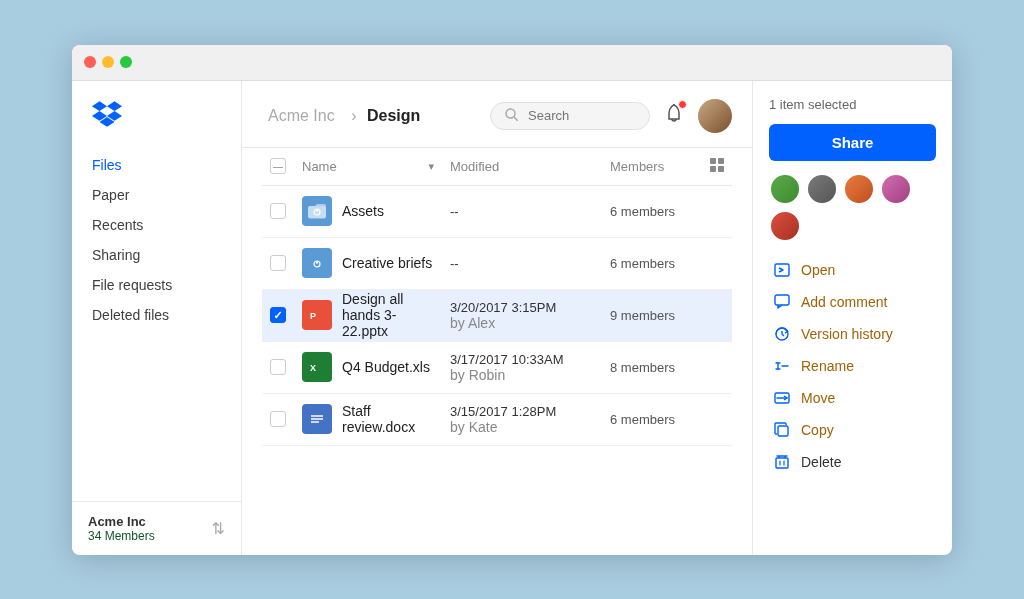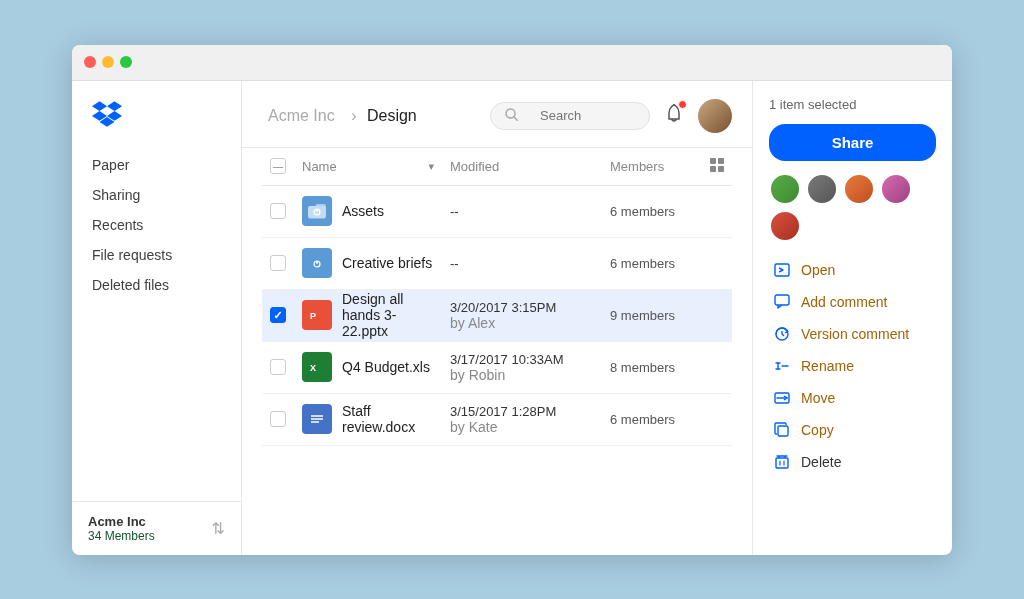--- a/index.html
+++ b/index.html
@@ -119,40 +119,40 @@
       display: flex;
       align-items: center;
       justify-content: space-between;
       border-bottom: 1px solid #e8e8e8;
     }
     .breadcrumb {
       font-size: 16px;
       color: #555;
     }
     .breadcrumb strong {
-      font-weight: 400;
+      font-weight: 700;
       color: #222;
     }
     .breadcrumb span {
       margin: 0 6px;
       color: #aaa;
     }
     .header-right {
       display: flex;
       align-items: center;
       gap: 14px;
     }
     .search-box {
       display: flex;
       align-items: center;
       background: #f5f5f5;
       border: 1px solid #e0e0e0;
       border-radius: 20px;
       padding: 5px 14px;
-      gap: 22px;
+      gap: 10px;
       width: 160px;
     }
     .search-icon-svg {
       color: #aaa;
       font-size: 13px;
     }
     .search-input {
       border: none;
       background: transparent;
       outline: none;
@@ -321,21 +321,21 @@
       overflow-y: auto;
     }
     .selected-label {
       font-size: 13px;
       color: #666;
     }
     .share-button {
       background: #0061ff;
       color: white;
       border: none;
-      border-radius: 16px;
+      border-radius: 6px;
       padding: 10px 0;
       font-size: 15px;
       font-weight: 600;
       cursor: pointer;
       width: 100%;
       text-align: center;
     }
     .member-avatars {
       display: flex;
       gap: 5px;
@@ -410,23 +410,24 @@
         
         <svg class="dropbox-icon" viewBox="0 0 40 34" fill="none" xmlns="http://www.w3.org/2000/svg">
           <path d="M10 0L0 6.5L10 13L20 6.5L10 0Z" fill="#0061FF"></path>
           <path d="M30 0L20 6.5L30 13L40 6.5L30 0Z" fill="#0061FF"></path>
           <path d="M0 19.5L10 26L20 19.5L10 13L0 19.5Z" fill="#0061FF"></path>
           <path d="M30 13L20 19.5L30 26L40 19.5L30 13Z" fill="#0061FF"></path>
           <path d="M10 27.5L20 21L30 27.5L20 34L10 27.5Z" fill="#0061FF"></path>
         </svg>
       </div>
       <div class="sidebar-nav">
+        <a class="sidebar-item active">Files</a>
         <a class="sidebar-item">Paper</a>
+        <a class="sidebar-item">Recents</a>
         <a class="sidebar-item">Sharing</a>
-        <a class="sidebar-item">Recents</a>
         <a class="sidebar-item">File requests</a>
         <a class="sidebar-item">Deleted files</a>
       </div>
       <div class="sidebar-footer">
         <div class="sidebar-footer-info">
           <span class="footer-org">Acme Inc</span>
           <span class="footer-members">34 Members</span>
         </div>
         <span class="footer-chevron">⇅</span>
       </div>
@@ -654,21 +655,21 @@
 
         <div class="context-item">
           <span class="context-icon">
             <svg width="16" height="16" viewBox="0 0 16 16" fill="none">
               <path d="M2 8C2 4.7 4.7 2 8 2C10.5 2 12.6 3.5 13.6 5.6" stroke="#0061ff" stroke-width="1.4" fill="none" stroke-linecap="round"></path>
               <polyline points="11,3 13.6,5.6 11,7" stroke="#0061ff" stroke-width="1.4" fill="none" stroke-linejoin="round"></polyline>
               <circle cx="8" cy="8" r="6" stroke="#0061ff" stroke-width="1.4" fill="none"></circle>
               <polyline points="8,5 8,8 10,10" stroke="#0061ff" stroke-width="1.4" fill="none" stroke-linejoin="round"></polyline>
             </svg>
           </span>
-          <span>Version comment</span>
+          <span>Version history</span>
         </div>
 
         <div class="context-item">
           <span class="context-icon">
             <svg width="16" height="16" viewBox="0 0 16 16" fill="none">
               <line x1="4" y1="5" x2="4" y2="11" stroke="#0061ff" stroke-width="1.4" stroke-linecap="round"></line>
               <line x1="2" y1="5" x2="6" y2="5" stroke="#0061ff" stroke-width="1.4" stroke-linecap="round"></line>
               <line x1="2" y1="11" x2="6" y2="11" stroke="#0061ff" stroke-width="1.4" stroke-linecap="round"></line>
               <line x1="8" y1="8" x2="14" y2="8" stroke="#0061ff" stroke-width="1.4" stroke-linecap="round"></line>
             </svg>

